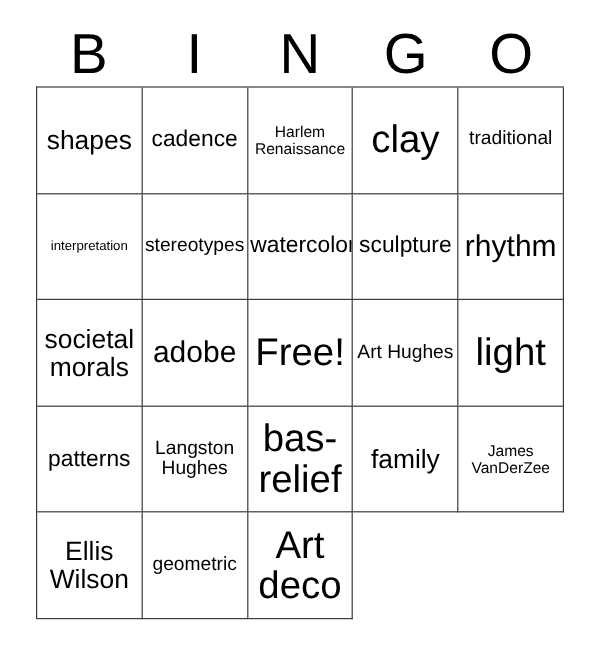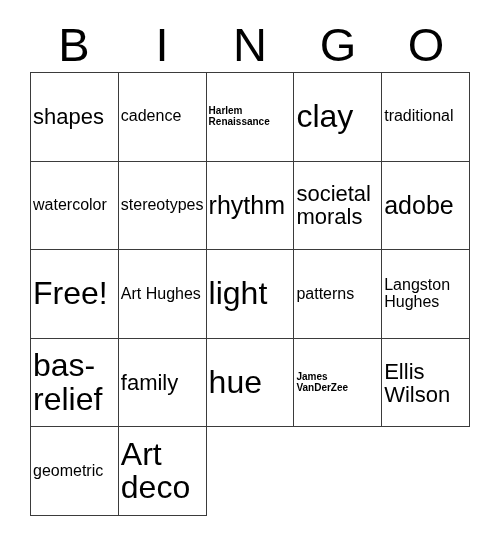--- a/index.html
+++ b/index.html
@@ -53,37 +53,38 @@
     grid-template-columns: repeat(5, 1fr);
     grid-template-rows: repeat(5, 1fr);
   }
   .cell {
     border-right: 1px solid #3b3b3b;
     border-bottom: 1px solid #3b3b3b;
     box-sizing: border-box;
     display: flex;
     align-items: center;
     justify-content: center;
+    text-align: center;
     padding: 1px 2px;
     overflow: hidden;
   }
   .cell-text {
     display: block;
     width: 100%;
     line-height: 1.05;
     word-break: normal;
     hyphens: none;
   }
   
   .fs-xl  { font-size: 32px; }
   .fs-lg  { font-size: 25px; }
   .fs-md  { font-size: 22px; }
-  .fs-sm  { font-size: 16px; }
+  .fs-sm  { font-size: 19px; }
   .fs-xs  { font-size: 16px; }
-  .fs-xxs { font-size: 10px; font-weight: bold; }
+  .fs-xxs { font-size: 13px; }
   .fs-tiny{ font-size: 11px; }
 </style>
 </head>
 <body>
 
 <div class="card">
 
   <div class="header-row">
     <div class="header-cell">B</div>
     <div class="header-cell">I</div>
@@ -104,24 +105,30 @@
         <span class="cell-text fs-xxs">Harlem Renaissance</span>
       </div>
     <div class="cell">
         <span class="cell-text fs-xl">clay</span>
       </div>
     <div class="cell">
         <span class="cell-text fs-xs">traditional</span>
       </div>
 
     <div class="cell">
+        <span class="cell-text fs-tiny">interpretation</span>
+      </div>
+    <div class="cell">
+        <span class="cell-text fs-xs">stereotypes</span>
+      </div>
+    <div class="cell">
         <span class="cell-text fs-sm">watercolor</span>
       </div>
     <div class="cell">
-        <span class="cell-text fs-xs">stereotypes</span>
+        <span class="cell-text fs-sm">sculpture</span>
       </div>
     <div class="cell">
         <span class="cell-text fs-lg">rhythm</span>
       </div>
 
     <div class="cell">
         <span class="cell-text fs-md">societal morals</span>
       </div>
     <div class="cell">
         <span class="cell-text fs-lg">adobe</span>
@@ -143,23 +150,20 @@
         <span class="cell-text fs-xs">Langston Hughes</span>
       </div>
     <div class="cell">
         <span class="cell-text fs-xl">bas-relief</span>
       </div>
     <div class="cell">
         <span class="cell-text fs-md">family</span>
       </div>
 
     <div class="cell">
-        <span class="cell-text fs-xl">hue</span>
-      </div>
-    <div class="cell">
         <span class="cell-text fs-xxs">James VanDerZee</span>
       </div>
     <div class="cell">
         <span class="cell-text fs-md">Ellis Wilson</span>
       </div>
     <div class="cell">
         <span class="cell-text fs-xs">geometric</span>
       </div>
     <div class="cell">
         <span class="cell-text fs-xl">Art deco</span>

